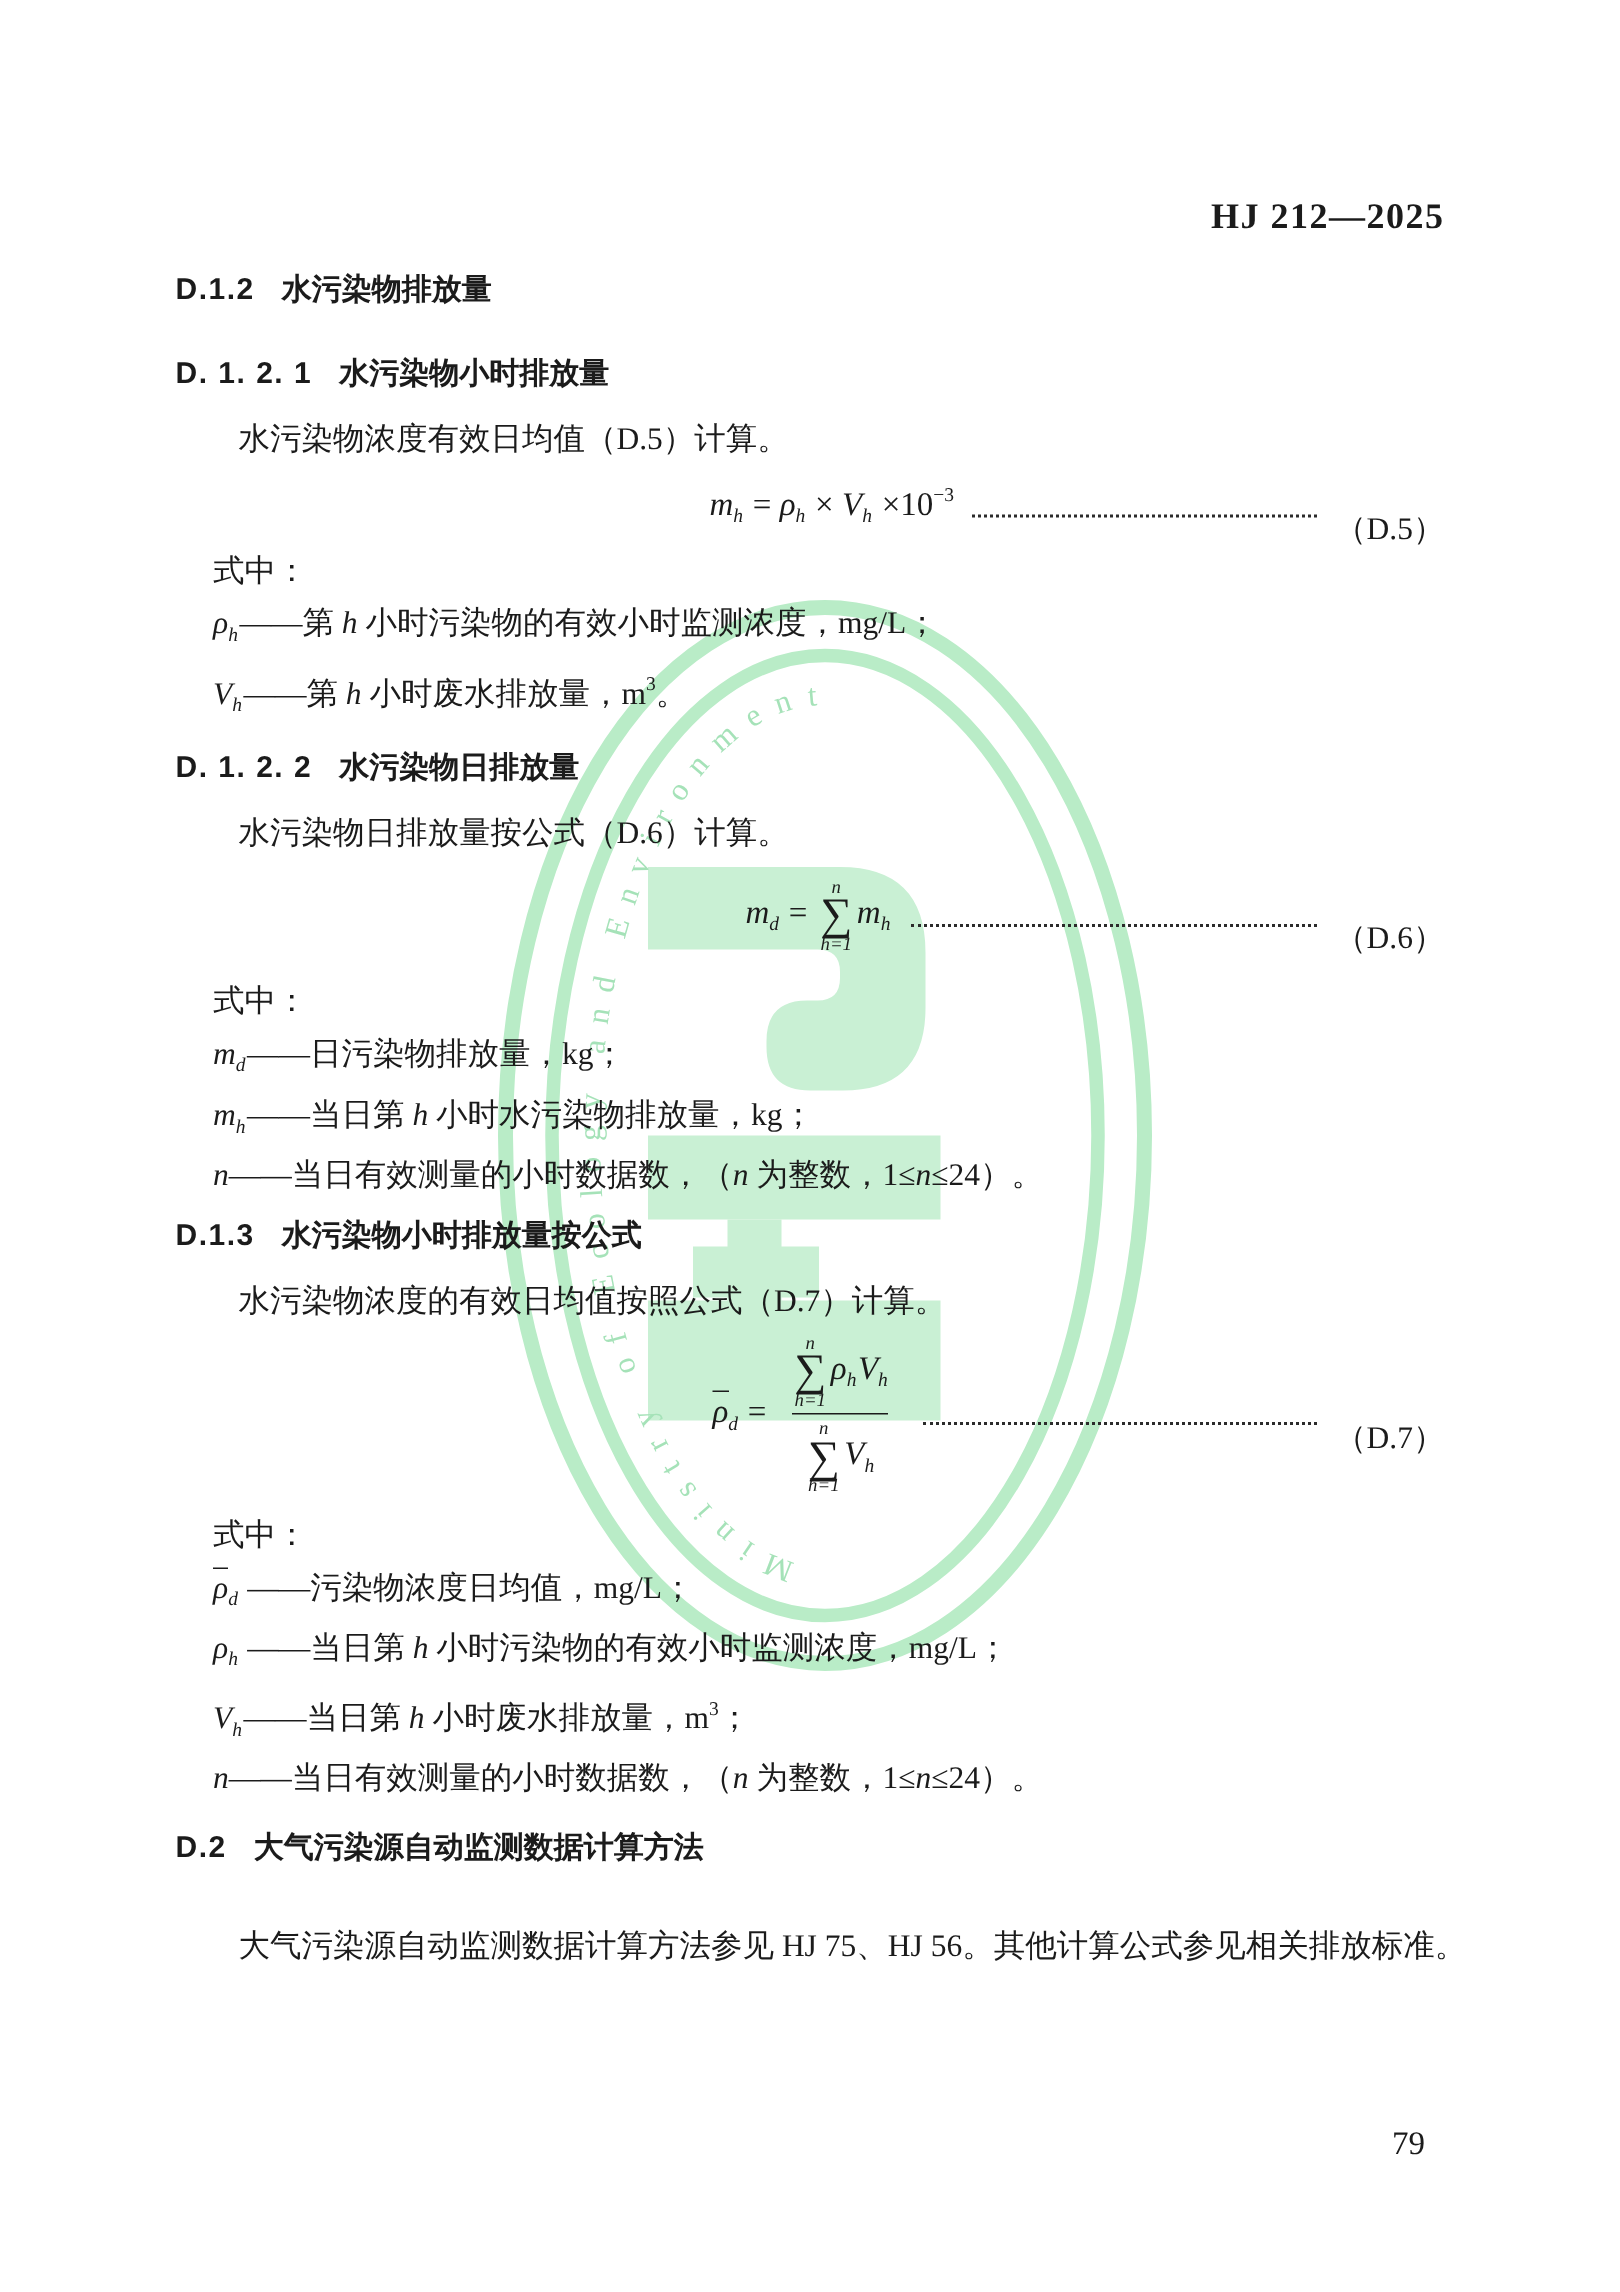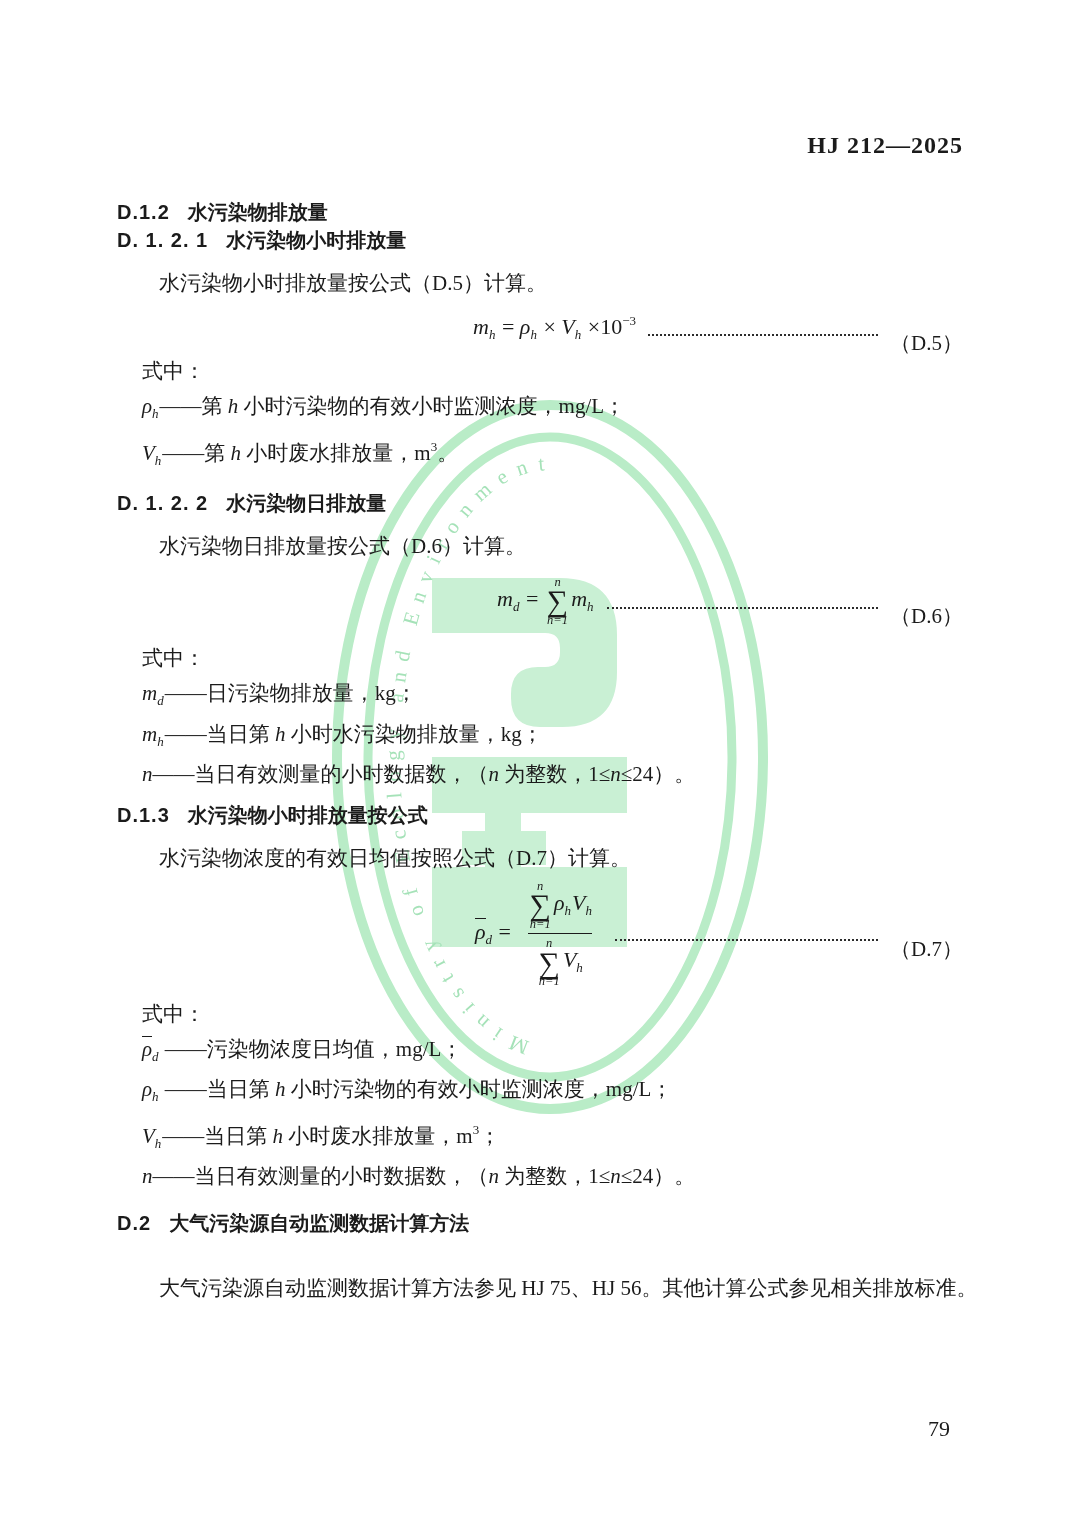--- a/index.html
+++ b/index.html
@@ -4,21 +4,21 @@
 <style>
   html,body{margin:0;padding:0;background:#e8e8e8;}
   .page{position:relative;width:1080px;height:1528px;margin:0 auto;background:#ffffff;
         font-family:"Liberation Serif","DejaVu Serif",serif;color:#1b1b1b;overflow:hidden;}
   .wm{position:absolute;left:0;top:0;z-index:0;pointer-events:none;}
   .content{position:absolute;left:0;top:0;width:1080px;height:1528px;z-index:1;
            padding:132px 117px 0 117px;box-sizing:border-box;}
   .std-no{text-align:right;font-weight:bold;font-size:24px;line-height:26px;letter-spacing:1px;}
   .h1{font-family:"Liberation Sans","DejaVu Sans",sans-serif;font-weight:bold;font-size:20px;line-height:28px;}
   .h1 .num{margin-right:18px;letter-spacing:1px;}
-  .mt44{margin-top:40px}.mt28{}.mt12{margin-top:12px}.mt10{margin-top:10px}.mt16{margin-top:16px}
+  .mt44{margin-top:21px}.mt28{margin-top:28px}.mt12{margin-top:12px}.mt10{margin-top:10px}.mt16{margin-top:16px}
   .para{font-size:21px;line-height:30px;margin:14px 0 0 0;text-indent:2em;}
   .nowrap{white-space:nowrap;}
   .where{font-size:21px;line-height:30px;margin:6px 0 0 0;padding-left:25px;}
   .defs{padding-left:25px;margin-top:4px;}
   .defline{font-size:21px;line-height:32.5px;white-space:nowrap;}
   .defs4 .defline{line-height:33px;}
   .formula{display:flex;align-items:center;font-size:22px;margin-top:8px;}
   .formula .fbody{white-space:nowrap;}
   .f5{height:44px;margin-top:8px;}
   .f6{height:72px;margin-top:4px;}
@@ -66,21 +66,21 @@
     <div class="std-no">HJ 212—2025</div>
 
     <div class="h1 mt44">
       <span class="num">D.1.2</span><span>水污染物排放量</span>
     </div>
 
     <div class="h1 mt28">
       <span class="num">D. 1. 2. 1</span><span>水污染物小时排放量</span>
     </div>
 
-    <p class="para">水污染物小时排放量按公式（D.5）计算。</p>
+    <p class="para">水污染物浓度有效日均值（D.5）计算。</p>
 
     <div class="formula f5">
       <span class="fbody ml356"><span class="i">m</span><span class="isub">h</span><span class="t"> = </span><span class="i">ρ</span><span class="isub">h</span><span class="t"> × </span><span class="i">V</span><span class="isub">h</span><span class="t"> ×10</span><span class="sup">−3</span><span class="t"> </span></span>
       <span class="leader"></span>
       <span class="flabel">（D.5）</span>
     </div>
 
     <p class="where">式中：</p>
     <div class="defs">
       <div class="defline"><span class="i">ρ</span><span class="isub">h</span><span class="t">——第 </span><span class="i">h</span><span class="t"> 小时污染物的有效小时监测浓度，mg/L；</span></div>

